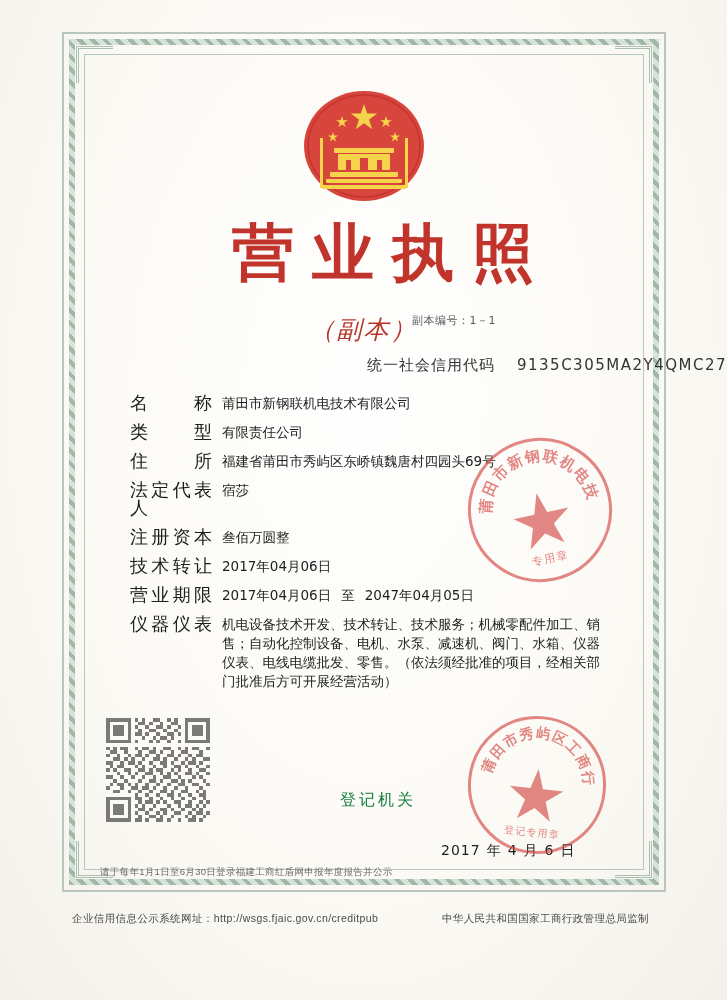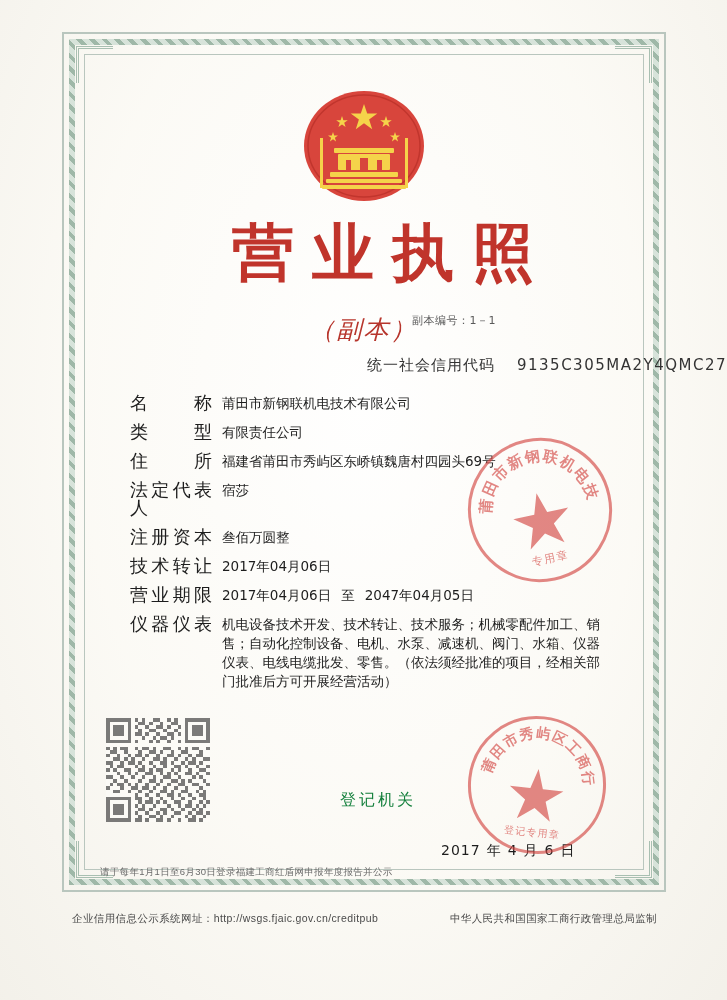--- a/index.html
+++ b/index.html
@@ -211,21 +211,21 @@
     position: absolute;
     left: 72px;
     top: 912px;
     font-family: Liberation Sans, sans-serif;
     font-size: 10.5px;
     color: #4a4a4a;
     letter-spacing: 0.4px;
   }
   .footer-right {
     position: absolute;
-    right: 70px;
+    right: 78px;
     top: 912px;
     font-family: "DejaVu Sans", sans-serif;
     font-size: 10.5px;
     color: #4a4a4a;
     letter-spacing: 0.4px;
   }
 
   
   .stamp {
     position: absolute;

